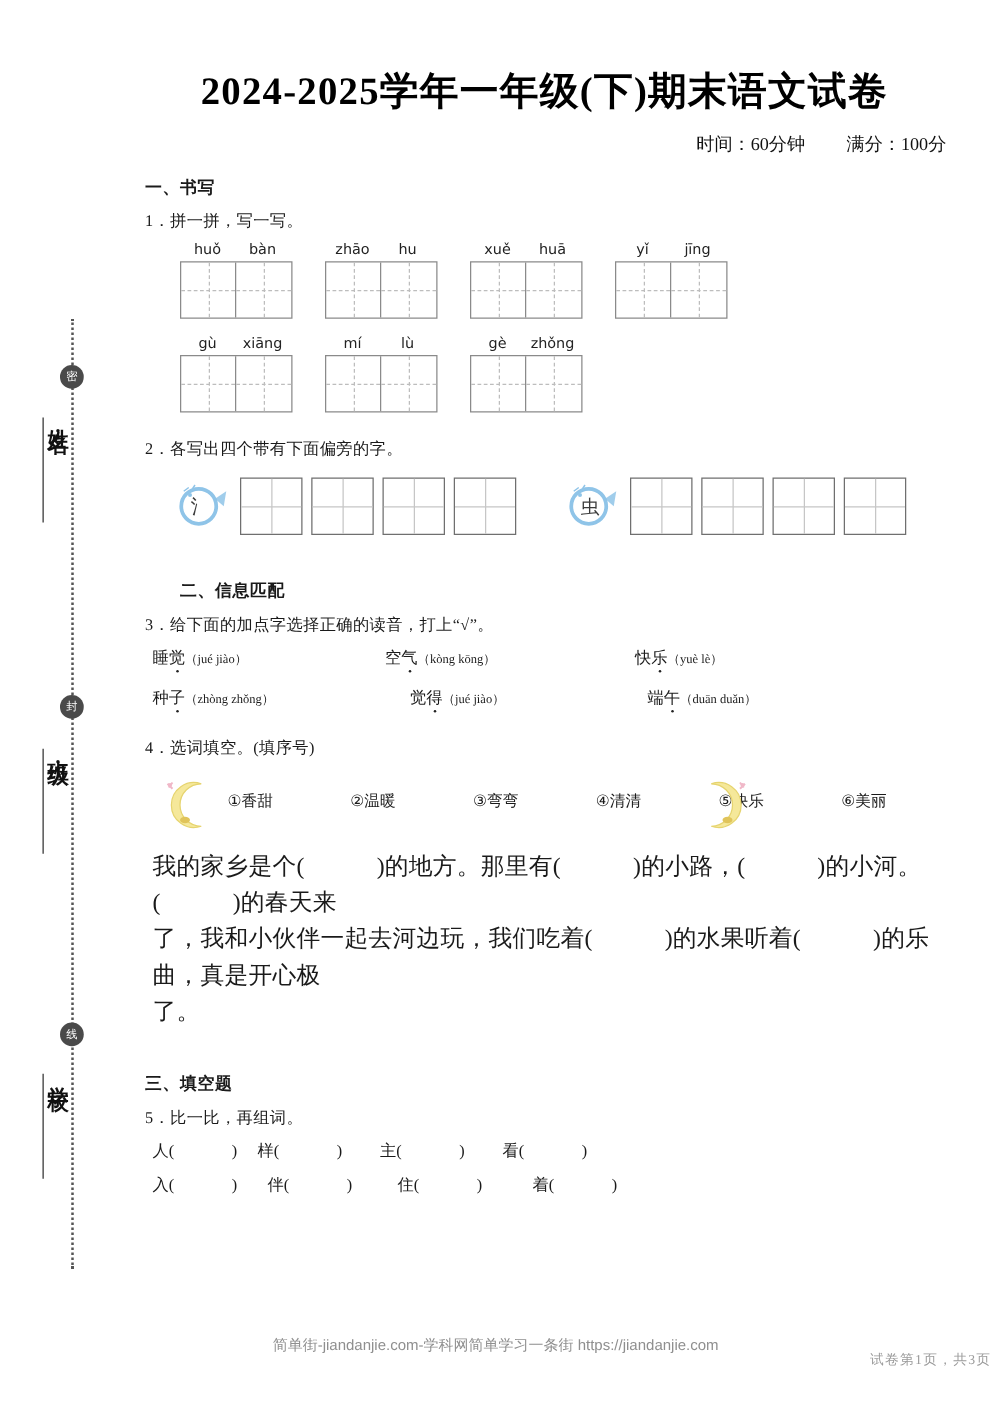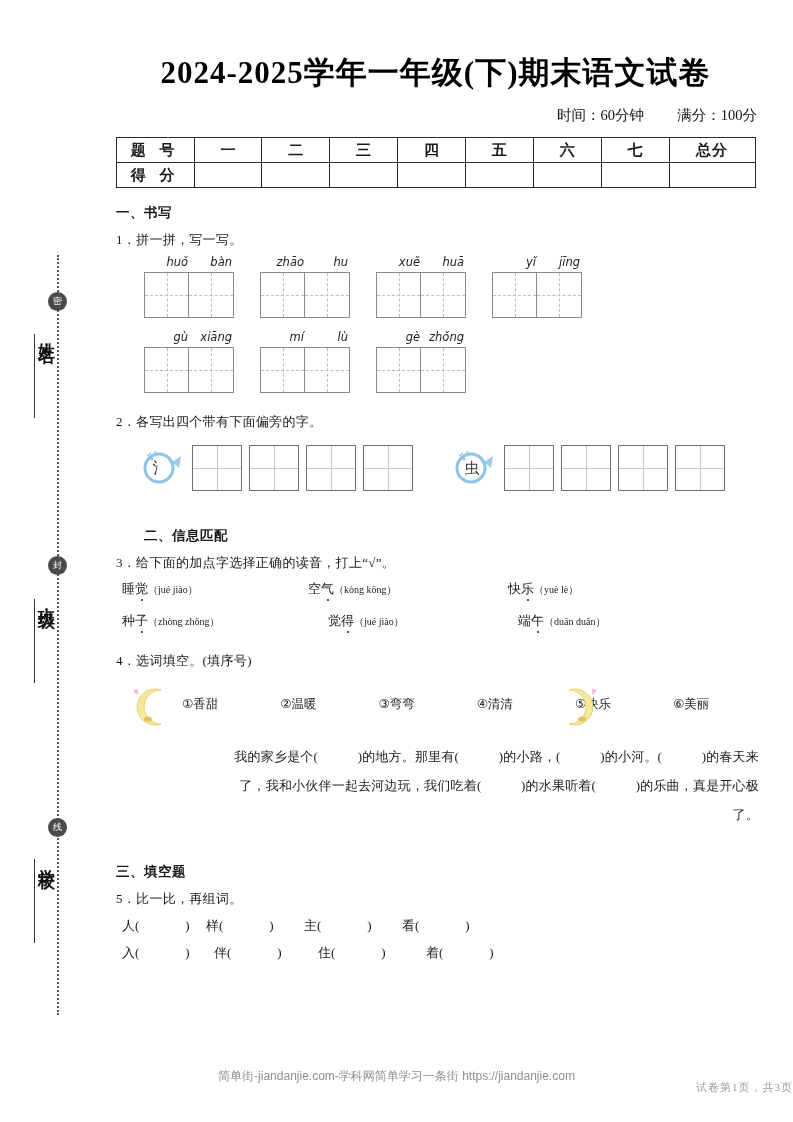--- a/index.html
+++ b/index.html
@@ -138,23 +138,22 @@
   .pin-group { margin-right: 26px; }
   .pin-labels {
     display: flex;
     font-family: "DejaVu Sans", sans-serif;
     font-size: 11.5px;
     color: #222;
     margin-bottom: 3px;
   }
   .pin-labels span {
     width: 44px;
-    text-align: right;
+    text-align: center;
     display: block;
-    font-style: italic;
   }
   .tzg {
     display: flex;
     border: 1px solid #8a8a8a;
   }
   .tzg .cell {
     width: 44px; height: 44px;
     position: relative;
     border-right: 1px solid #8a8a8a;
   }
@@ -265,24 +264,23 @@
     white-space: nowrap;
   }
   .circnum {
     font-family: "DejaVu Sans", sans-serif;
     font-size: 12.5px;
   }
 
   
   .passage {
     margin: 6px 0 0 6px;
-    font-size: 13px;
+    font-size: 19px;
     line-height: 29px;
     letter-spacing: 0.2px;
-    text-align: right;
   }
 
   
   .cmp-row {
     margin: 9px 0 0 6px;
     font-size: 13px;
     display: flex;
   }
   .cmp-item {
     white-space: nowrap;
@@ -337,46 +335,20 @@
 <div id="sheet">
 
   <h1 id="paper-title">2024-2025学年一年级(下)期末语文试卷</h1>
 
   <div id="meta-line">
     <span>时间：60分钟</span>
     <span class="meta-gap"></span>
     <span>满分：100分</span>
   </div>
 
-  <table id="score-table">
-    <tbody>
-      <tr>
-        <td class="lbl">题 号</td>
-        <td>一</td>
-        <td>二</td>
-        <td>三</td>
-        <td>四</td>
-        <td>五</td>
-        <td>六</td>
-        <td>七</td>
-        <td class="total">总分</td>
-      </tr>
-      <tr>
-        <td class="lbl">得 分</td>
-        <td></td>
-        <td></td>
-        <td></td>
-        <td></td>
-        <td></td>
-        <td></td>
-        <td></td>
-        <td class="total"></td>
-      </tr>
-    </tbody>
-  </table>
 
   <div id="content">
 
     <div class="sec-head">一、书写</div>
 
     <div class="q-head">1．拼一拼，写一写。</div>
 
     <div class="pinyin-row">
       <div class="pin-group">
         <div class="pin-labels">

